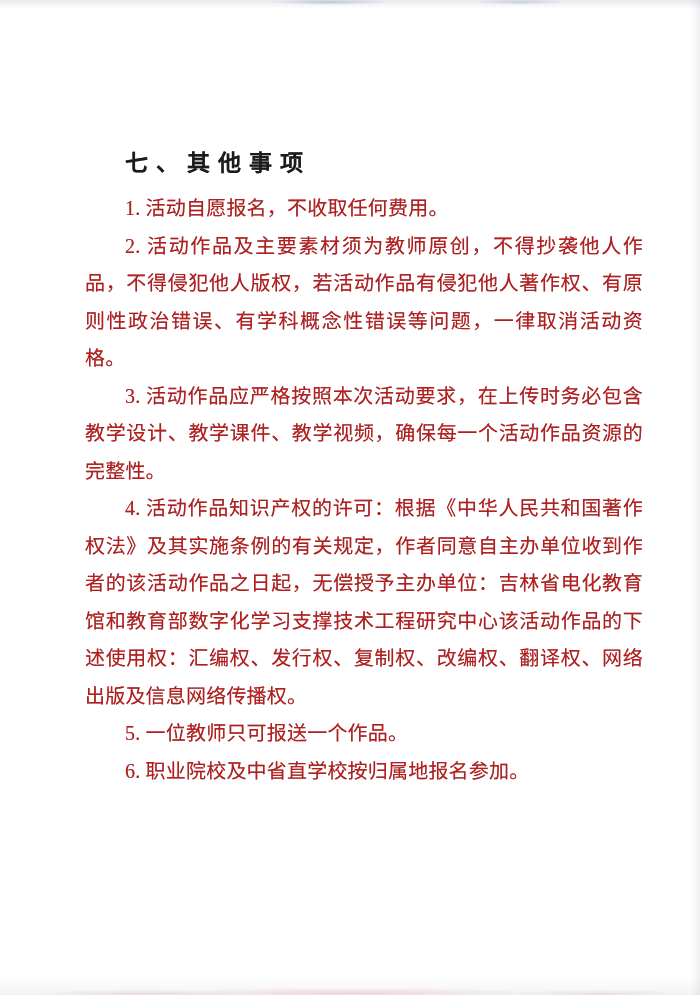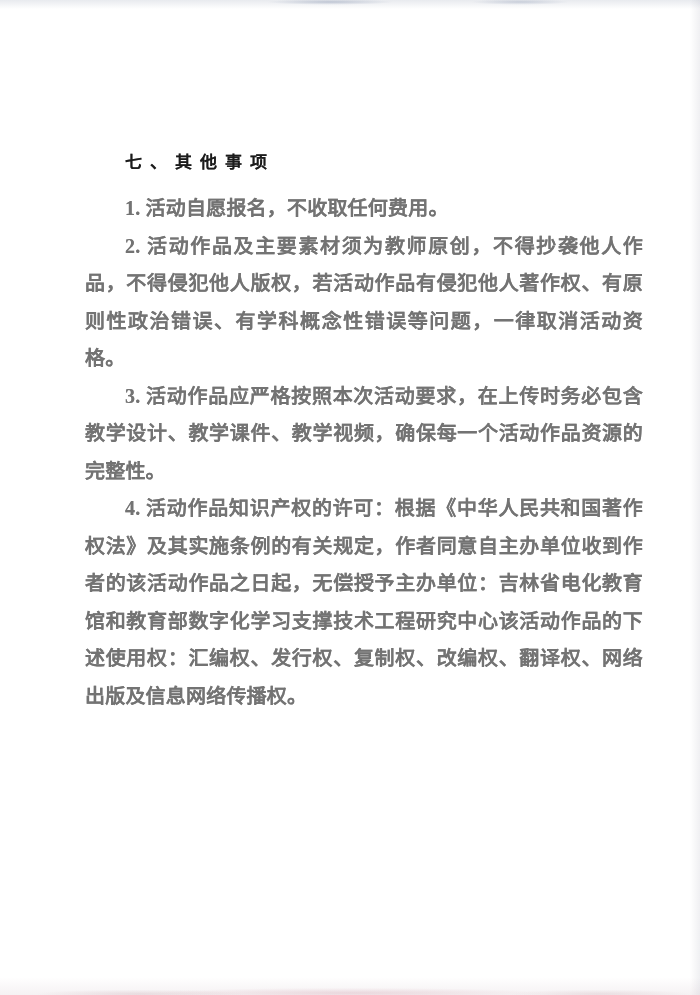--- a/index.html
+++ b/index.html
@@ -47,46 +47,47 @@
     position: absolute;
     top: 150px;
     left: 85px;
     width: 558px;
   }
   .doc-heading {
     margin: 0 0 14px 0;
     padding-left: 40px;
     font-family: "Liberation Sans", sans-serif;
     font-weight: bold;
-    font-size: 17px;
+    font-size: 23px;
     line-height: 26px;
     letter-spacing: 8px;
     color: #1b1b1b;
     text-shadow: 0 0 0.6px rgba(20,20,20,0.55);
     white-space: nowrap;
   }
   .doc-para {
     margin: 0;
     font-size: 20px;
     line-height: 37.5px;
     text-indent: 2em;
     text-align: justify;
     text-justify: inter-character;
-    color: #737373;
+    color: #b91c1c;
     letter-spacing: 0.2px;
     text-shadow: 0 0 0.6px rgba(30,30,30,0.45);
-    font-weight: bold;
   }
 </style>
 </head>
 <body>
 
 <div class="scan-band-top"></div>
 <div class="scan-band-right"></div>
 <div class="scan-band-bottom"></div>
 
 <div class="page">
   <h1 class="doc-heading">七、其他事项</h1>
   <p class="doc-para">1. 活动自愿报名，不收取任何费用。</p>
   <p class="doc-para">2. 活动作品及主要素材须为教师原创，不得抄袭他人作品，不得侵犯他人版权，若活动作品有侵犯他人著作权、有原则性政治错误、有学科概念性错误等问题，一律取消活动资格。</p>
   <p class="doc-para">3. 活动作品应严格按照本次活动要求，在上传时务必包含教学设计、教学课件、教学视频，确保每一个活动作品资源的完整性。</p>
   <p class="doc-para">4. 活动作品知识产权的许可：根据《中华人民共和国著作权法》及其实施条例的有关规定，作者同意自主办单位收到作者的该活动作品之日起，无偿授予主办单位：吉林省电化教育馆和教育部数字化学习支撑技术工程研究中心该活动作品的下述使用权：汇编权、发行权、复制权、改编权、翻译权、网络出版及信息网络传播权。</p>
+  <p class="doc-para">5. 一位教师只可报送一个作品。</p>
+  <p class="doc-para">6. 职业院校及中省直学校按归属地报名参加。</p>
 </div>
 
 </body></html>

